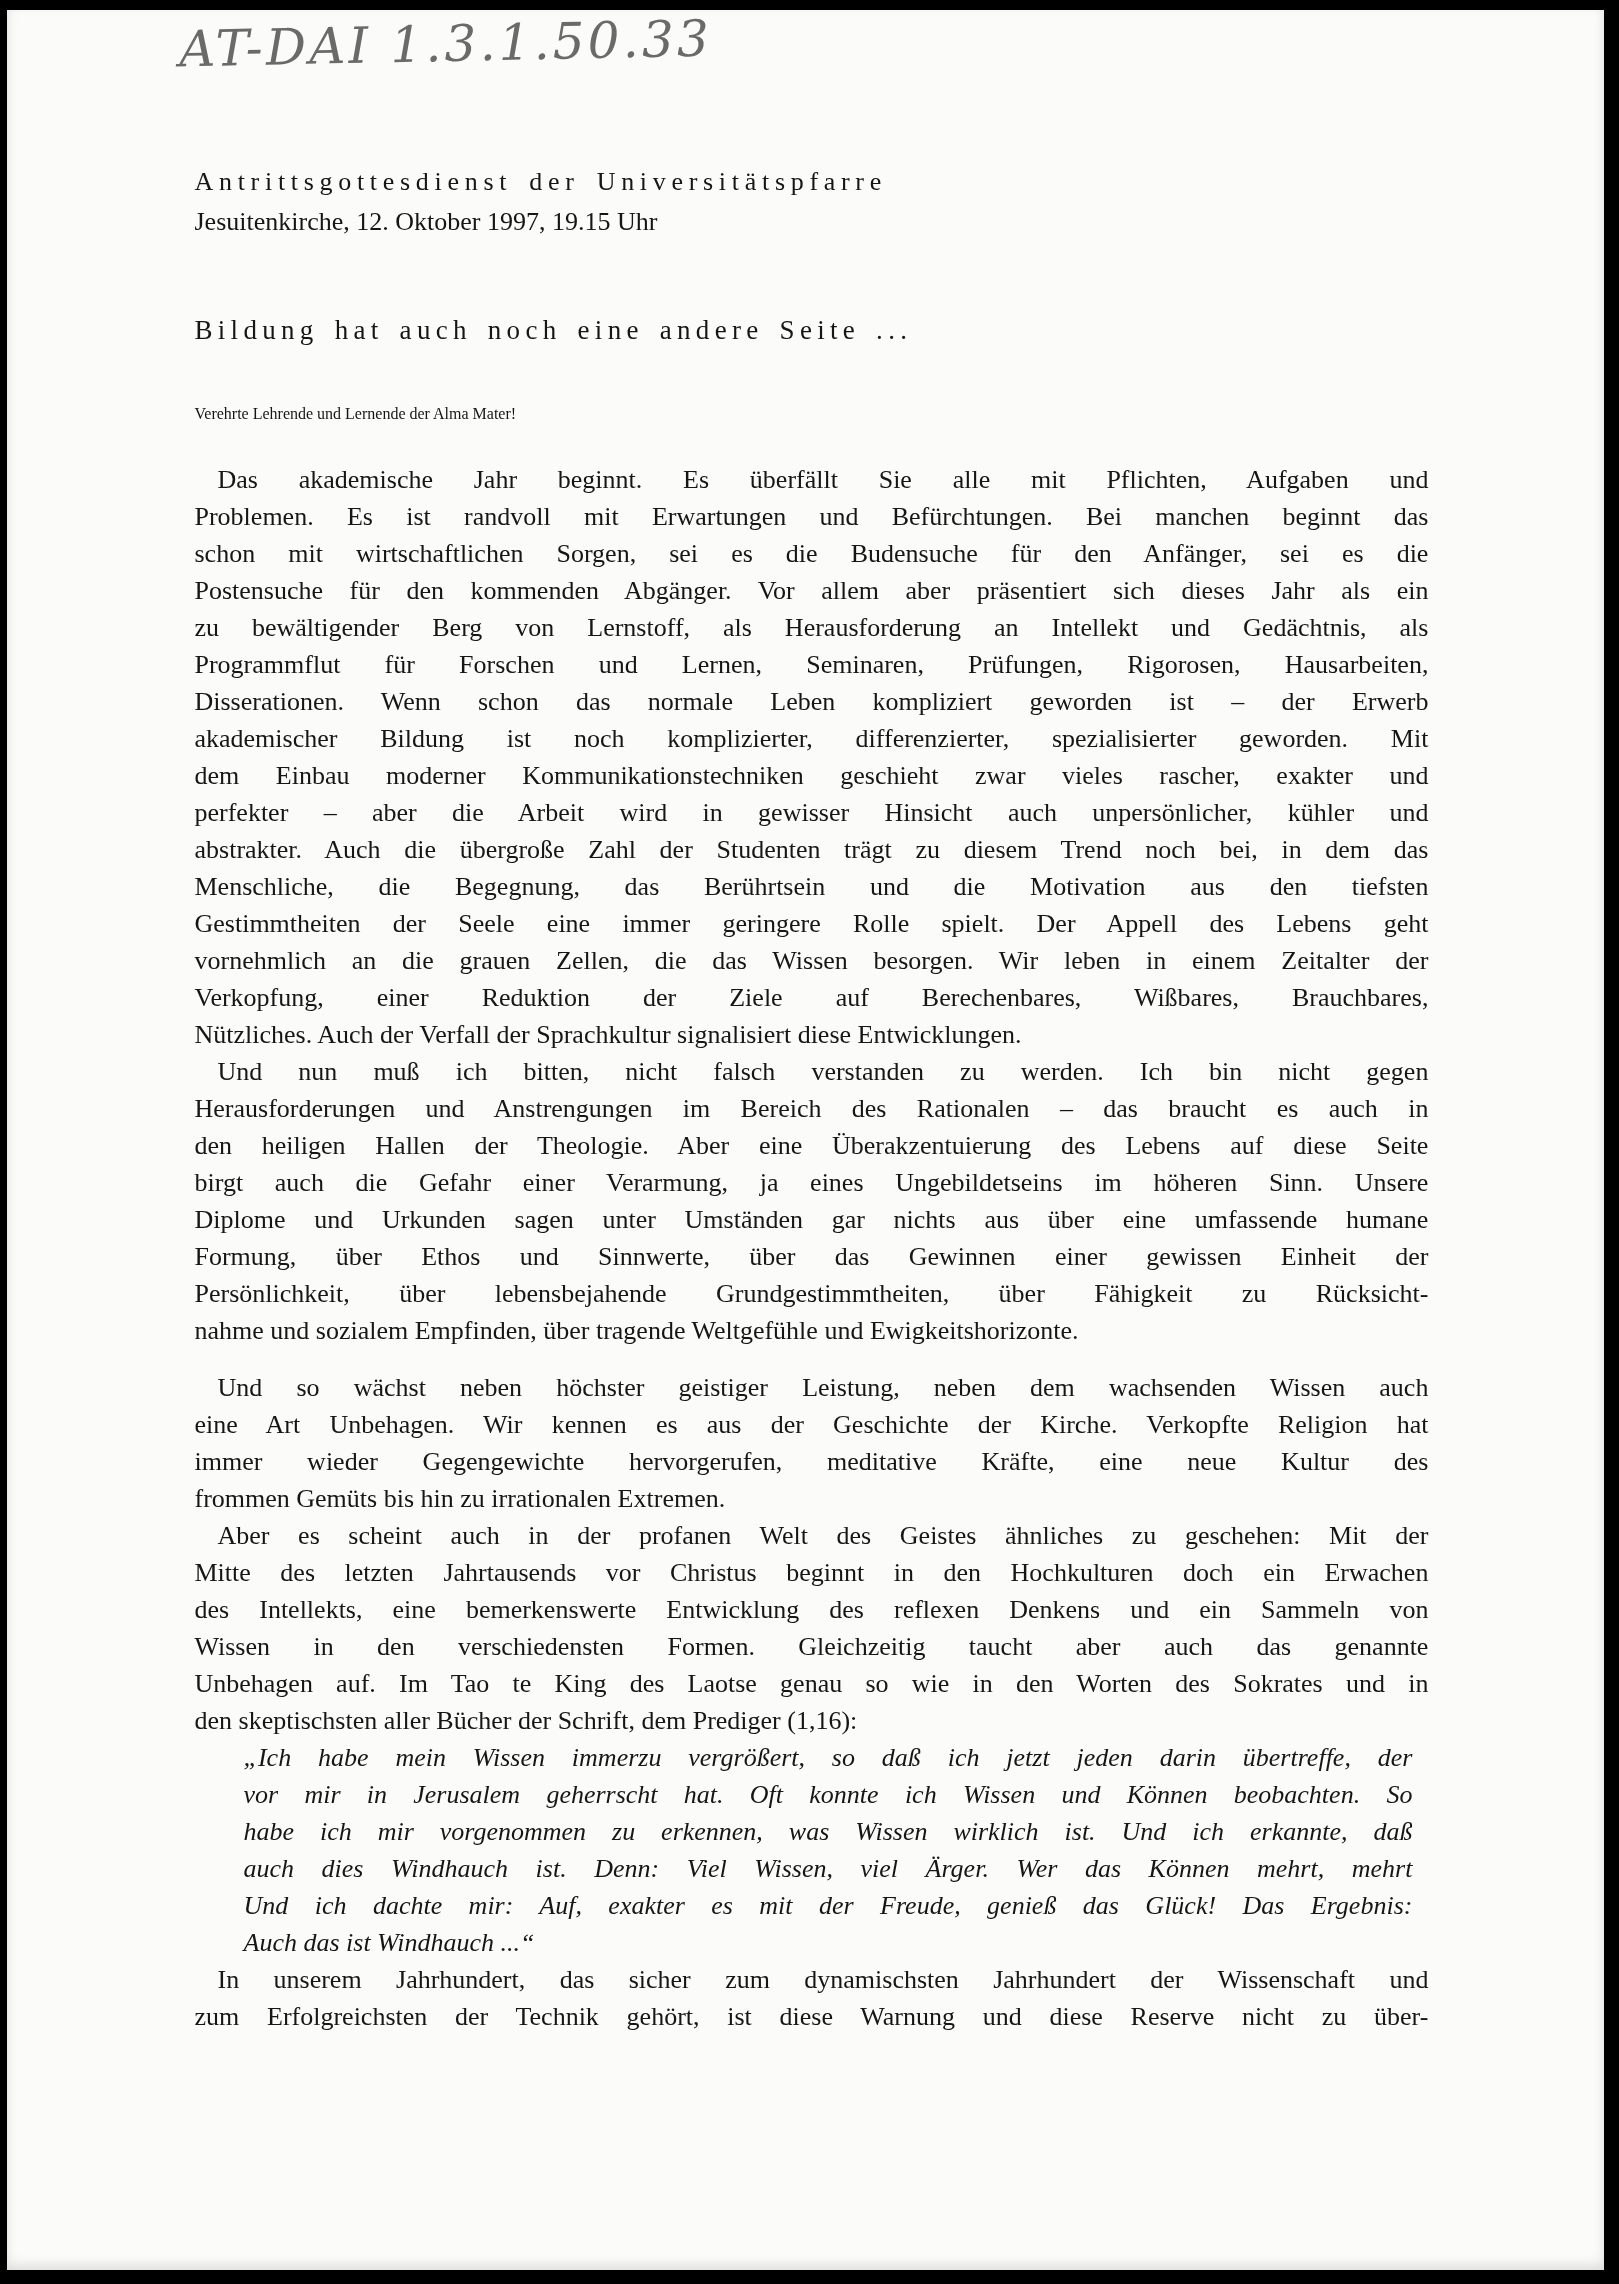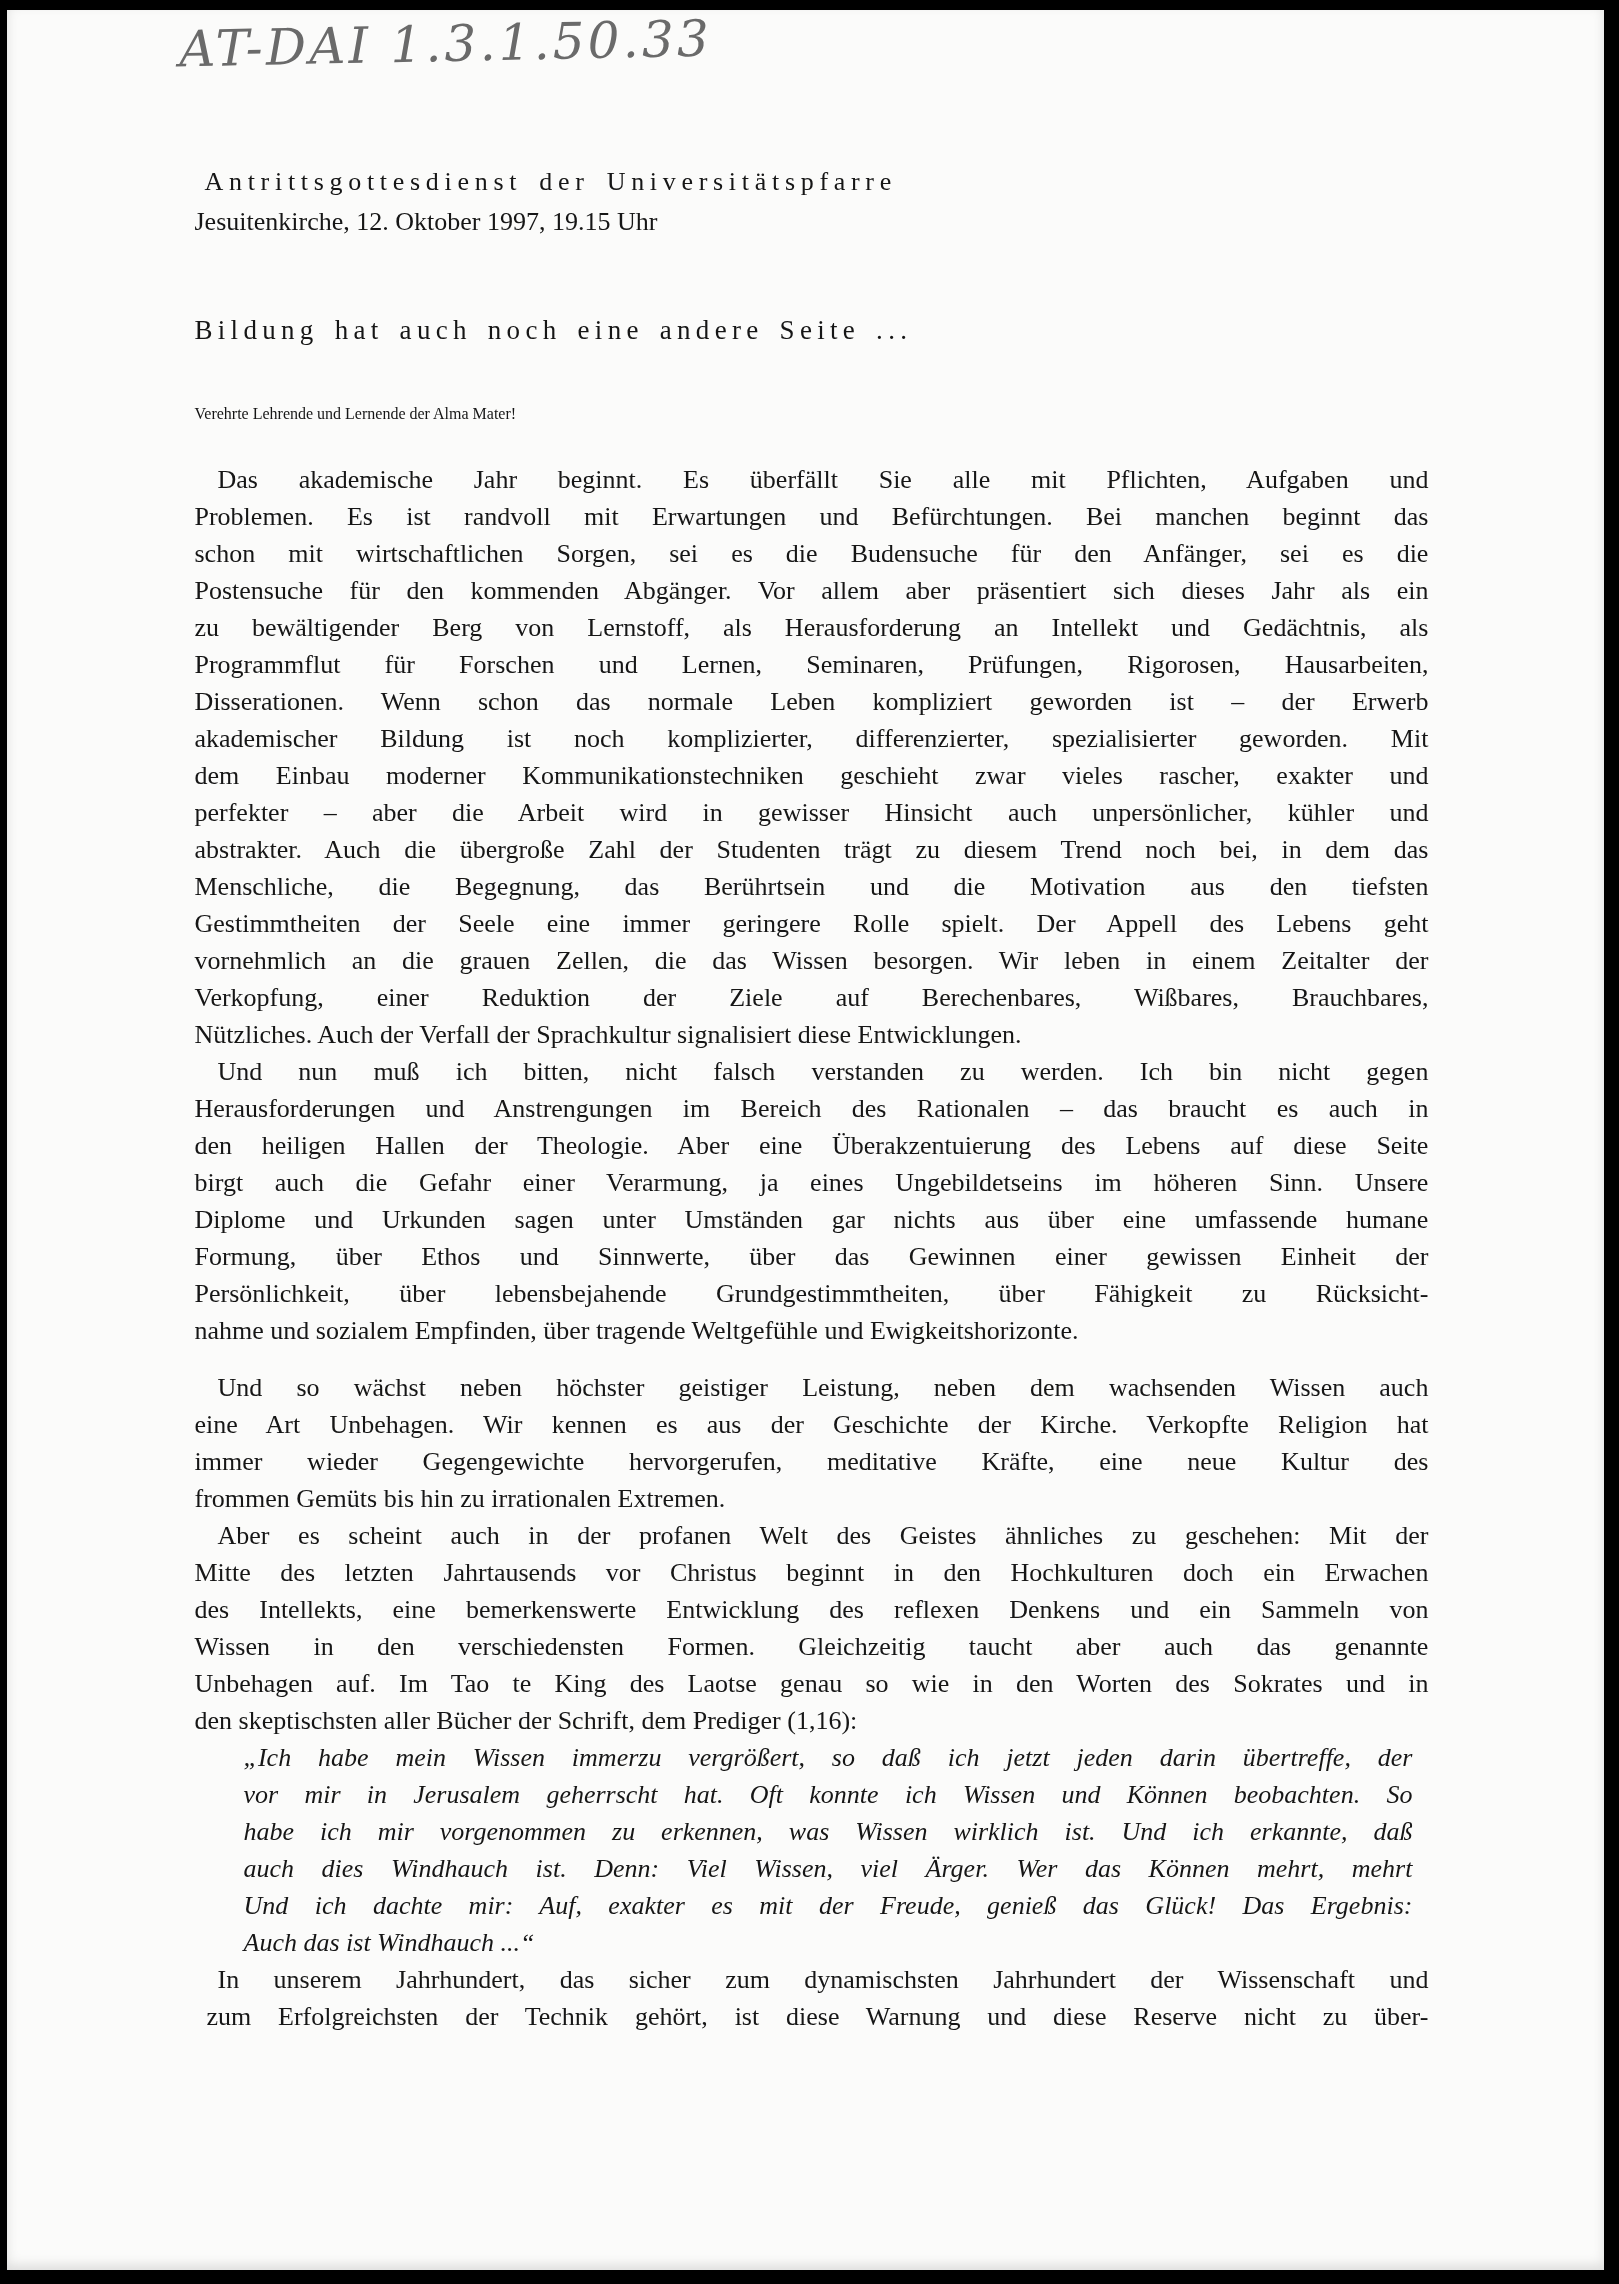--- a/index.html
+++ b/index.html
@@ -32,39 +32,38 @@
     transform: rotate(-1.2deg);
     white-space: nowrap;
   }
 
   .content { padding: 152px 176px 0 188px; }
 
   .header-line1 {
     font-size: 26px; line-height: 40px;
     letter-spacing: 5.7px; word-spacing: 4.9px;
     white-space: nowrap;
-    margin-left: 10px;
   }
   .header-line2 { font-size: 26px; line-height: 40px; }
 
   .title {
     margin: 68px 0 0 0;
     font-size: 27px; font-weight: normal;
     letter-spacing: 5.3px; word-spacing: 4px;
     line-height: 40px; white-space: nowrap;
   }
 
   .salutation { margin-top: 44px; font-size: 16px; line-height: 40px; }
 
   .body { margin-top: 27px; }
 
   .para { font-size: 26px; line-height: 37px; }
   .para .line { text-align: justify; text-align-last: justify; }
   .para .line.last { text-align-last: left; }
-  .para.justify-all .line.last { text-align-last: justify; margin-left: 12px; }
+  .para.justify-all .line.last { text-align-last: justify; }
   .para .line.first { text-indent: 23px; }
   .para.quote { padding-left: 49px; padding-right: 16px; font-style: italic; }
   .para.gap-top { margin-top: 20px; }
 </style>
 </head>
 <body>
 
 <div class="viewport">
   <div class="page">
 

